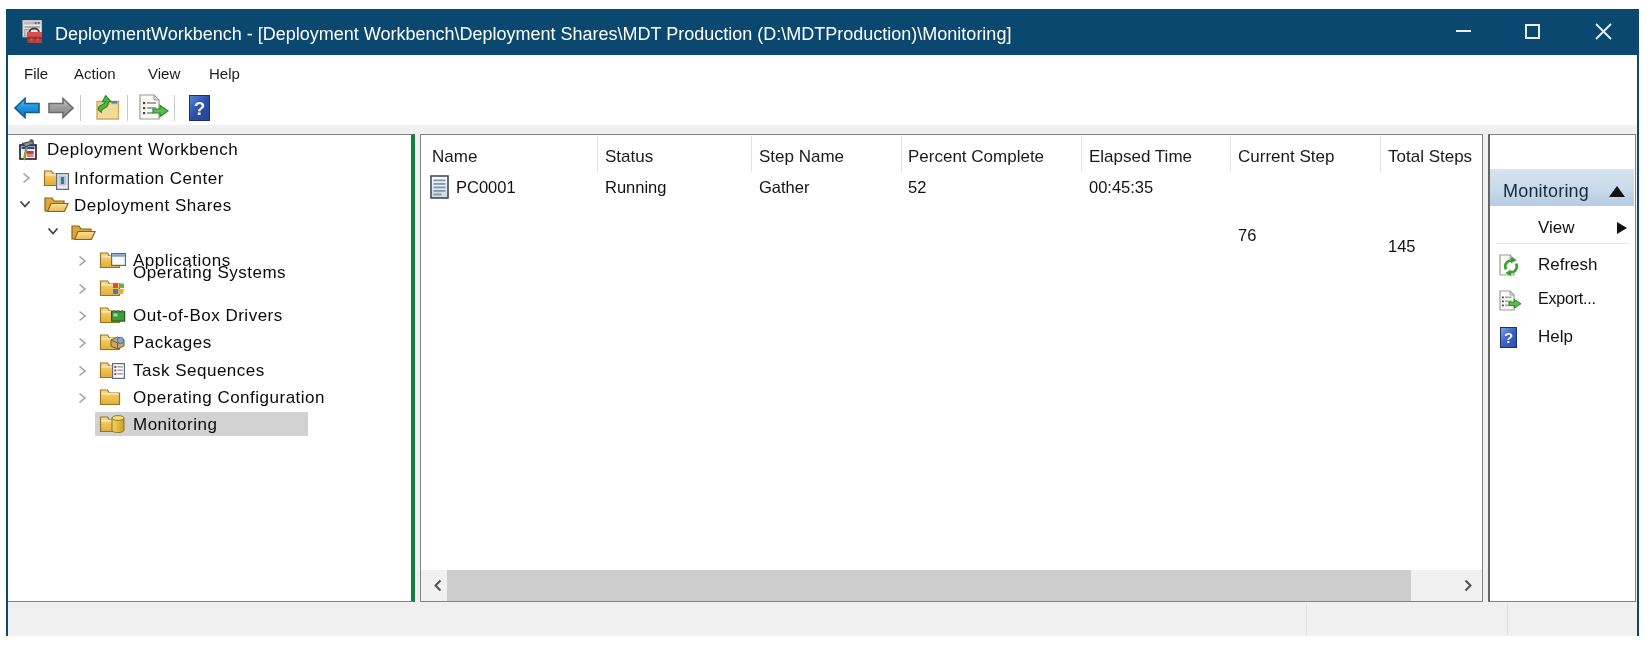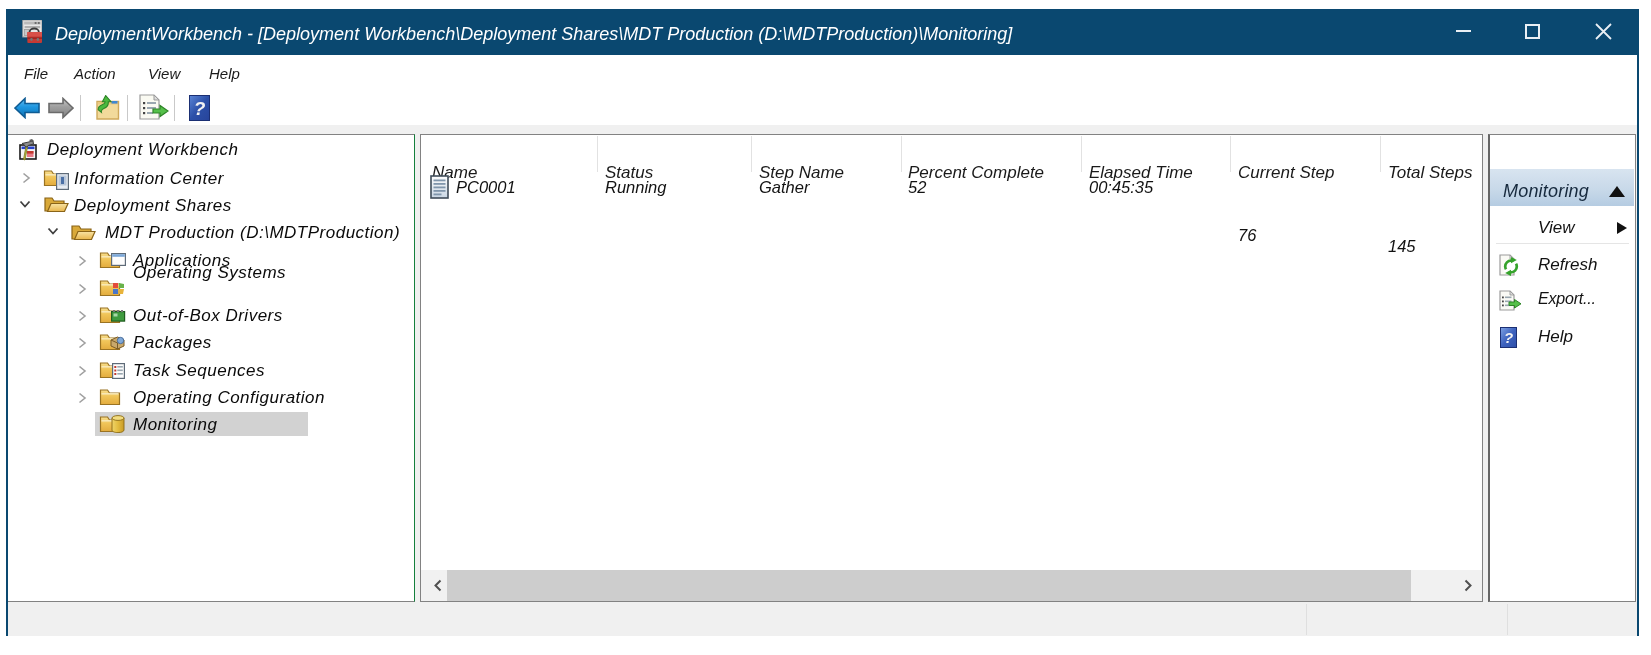--- a/index.html
+++ b/index.html
@@ -1,31 +1,31 @@
 <!DOCTYPE html>
 <html><head>
 <meta charset="utf-8">
 <style>
 * { margin:0; padding:0; box-sizing:border-box; }
 html,body { width:1651px; height:655px; background:#ffffff; font-family:"Liberation Sans", sans-serif; overflow:hidden; }
-.abs { position:absolute;font-style:italic; }
+.abs { position:absolute; }
 #titlebar { left:6px; top:9px; width:1633px; height:46px; background:#0A4870; }
 #lborder { left:6px; top:55px; width:2px; height:581px; background:#0A4870; }
 #rborder { left:1637px; top:55px; width:2px; height:581px; background:#0A4870; }
 #menubar { left:8px; top:55px; width:1629px; height:52px; background:#fff; border-bottom:1px solid #D5D5D5; }
 .menuitem { position:absolute; top:1px; height:35px; line-height:35px; font-size:15px; color:#1b1b1b; }
 #toolbar { left:8px; top:91px; width:1629px; height:34px; background:#fff; }
 .tsep { position:absolute; top:4px; width:1px; height:26px; background:#C9C9C9; }
 #bg { left:8px; top:125px; width:1629px; height:511px; background:#F0F0F0; }
-#tree { left:8px; top:134px; width:407px; height:468px; background:#fff; border-top:1px solid #828282; border-right:1px solid #15803d; border-bottom:1px solid #828282; }
+#tree { left:8px; top:134px; width:407px; height:468px; background:#fff; border-top:1px solid #828282; border-right:4px solid #15803d; border-bottom:1px solid #828282; }
 #list { left:420px; top:134px; width:1063px; height:468px; background:#fff; border:1px solid #828282; }
 #actions { left:1488px; top:134px; width:148px; height:468px; background:#fff; border:1px solid #828282; border-left:2px solid #666666; }
 .ssep { position:absolute; top:604px; width:1px; height:31px; background:#DFDFDF; }
 .trow { position:absolute; font-size:17px; letter-spacing:0.5px; color:#0a0a0a; white-space:nowrap; }
-.hdr { position:absolute; font-size:17px; color:#1a1a1a; white-space:nowrap;margin-top:16px; }
+.hdr { position:absolute; font-size:17px; color:#1a1a1a; white-space:nowrap; }
 .cell { position:absolute; font-size:16.5px; color:#121212; white-space:nowrap; }
 .hsep { position:absolute; width:1px; background:#E2E2E2; }
 .aicon { position:absolute; }
 </style>
 </head>
 <body>
 <div class="abs" id="titlebar">
   <svg style="position:absolute;left:14px;top:11px;" width="22" height="24" viewBox="0 0 24 24" preserveAspectRatio="none">
     <rect x="3" y="0" width="21" height="17" fill="#E8E8E8" stroke="#9B9B9B" stroke-width="1"></rect>
     <rect x="4.5" y="1.5" width="18" height="3" fill="#B9B9B9"></rect>
@@ -171,21 +171,20 @@
       <use href="#fopen"></use>
     </svg>
 <span class="trow" style="left:66px;top:60.5px;">Deployment Shares</span>
 
 <svg class="aicon" style="left:39px;top:90px;" width="12" height="12" viewBox="0 0 12 12">
       <use href="#cheve"></use>
     </svg>
 <svg class="aicon" style="left:62px;top:86px;" width="26" height="22" viewBox="0 0 26 22">
       <use href="#fopen"></use>
     </svg>
-<span class="trow" style="left:97px;top:88px;">MDT Production (D:\MDTProduction)</span>
 
 <svg class="aicon" style="left:69px;top:120px;" width="10" height="12" viewBox="0 0 10 12">
       <use href="#chevc"></use>
     </svg>
 <svg class="aicon" style="left:91px;top:113px;" width="24" height="22" viewBox="0 0 24 22">
       <use href="#fold"></use>
     </svg>
 <svg class="aicon" style="left:103px;top:118px;" width="15" height="13" viewBox="0 0 15 13">
   <rect x="0.6" y="0.6" width="13.8" height="11.8" fill="#FDFDFD" stroke="#5E6B78" stroke-width="1.2"></rect>
   <rect x="1.2" y="1.2" width="12.6" height="2.6" fill="#7AA7D8"></rect>

